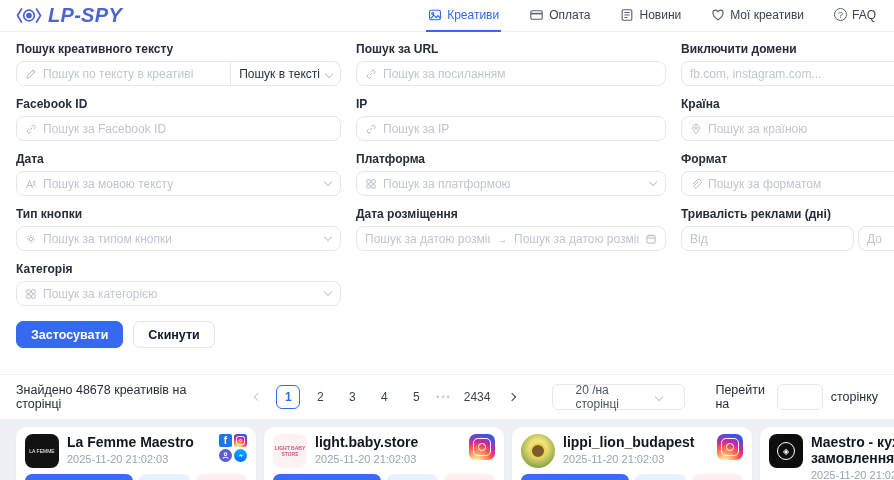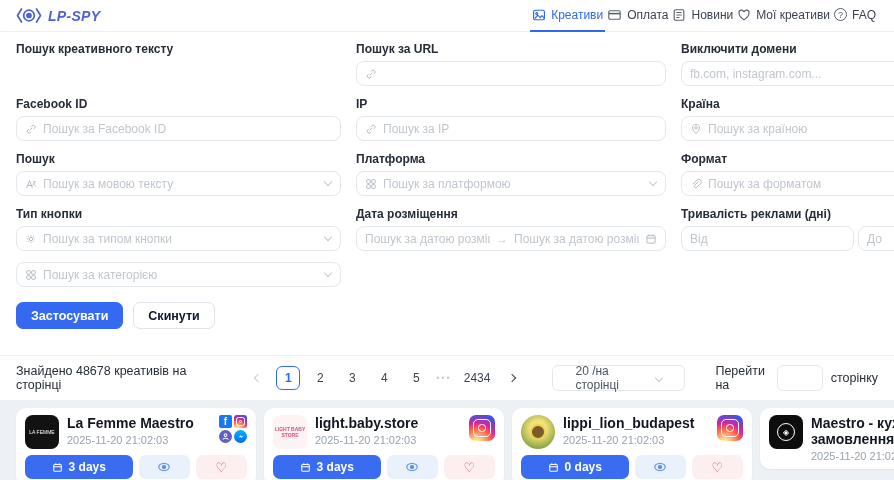--- a/index.html
+++ b/index.html
@@ -3,22 +3,22 @@
 <meta charset="utf-8">
 <style>
   * { margin:0; padding:0; box-sizing:border-box; }
   html,body { width:894px; height:480px; overflow:hidden; background:#fff;
     font-family:"Liberation Sans","DejaVu Sans",sans-serif; color:#2a3040; }
 
   
   .header { height:32px; display:flex; align-items:center; padding:0 16px;
     background:#fff; border-bottom:1px solid #eef0f3; }
   .logo { display:flex; align-items:center; gap:6px; }
-  .logo-text { font-size:14px; font-weight:700; font-style:italic; color:#4c63d2; letter-spacing:.3px; }
-  .nav { margin-left:auto; display:flex; height:32px; }
+  .logo-text { font-size:20px; font-weight:700; font-style:italic; color:#4c63d2; letter-spacing:.3px; }
+  .nav { margin-left:auto; display:flex; gap:26px; height:32px; }
   .nav-item { display:flex; align-items:center; gap:5px; font-size:12px; color:#3c4250;
     cursor:pointer; border-bottom:2px solid transparent; padding:0 2px; }
   .nav-item svg { stroke:#596070; }
   .nav-item.active { color:#2f6bf2; border-bottom-color:#2f6bf2; }
   .nav-item.active svg { stroke:#2f6bf2; }
   .qmark { width:13px; height:13px; border:1.2px solid #596070; border-radius:50%;
     font-size:9px; display:flex; align-items:center; justify-content:center; color:#596070; }
 
   
   .filters { padding:10px 16px 0; }
@@ -152,27 +152,40 @@
       <span>FAQ</span>
     </div>
   </div>
 </div>
 
 <div class="filters">
   <div class="f-grid">
 
     <div class="f-cell">
       <div class="f-label">Пошук креативного тексту</div>
+      <div class="composite">
+        <div class="control main">
+          <svg width="12" height="12" viewBox="0 0 16 16" fill="none" stroke-width="1.3">
+              <path d="M2.5 13.5 l1-3.5 7.5-7.5 2.5 2.5-7.5 7.5 z M10 3.5 l2.5 2.5"></path>
+            </svg>
+          <input placeholder="Пошук по тексту в креативі" style="">
+        </div>
+        <div class="mode-select">
+          <span>Пошук в тексті</span>
+          <span class="chev"></span>
+        </div>
+      </div>
     </div>
     <div class="f-cell">
       <div class="f-label">Пошук за URL</div>
       <div class="control">
         <svg width="12" height="12" viewBox="0 0 16 16" fill="none" stroke-width="1.3">
             <path d="M6.3 9.7 L9.7 6.3 M5 8 L3.7 9.3 a2.4 2.4 0 0 0 3.4 3.4 L8.4 11.4 M8 5 L9.3 3.7 a2.4 2.4 0 0 1 3.4 3.4 L11.4 8.4"></path>
           </svg>
+        <input placeholder="Пошук за посиланням" style="">
       </div>
     </div>
     <div class="f-cell">
       <div class="f-label">Виключити домени</div>
       <div class="control">
         <input placeholder="fb.com, instagram.com..." style="">
       </div>
     </div>
 
     <div class="f-cell">
@@ -198,21 +211,21 @@
       <div class="control">
         <svg width="12" height="12" viewBox="0 0 16 16" fill="none" stroke-width="1.3">
             <path d="M8 1.8 C5.4 1.8 3.4 3.8 3.4 6.3 C3.4 9.6 8 14.2 8 14.2 S12.6 9.6 12.6 6.3 C12.6 3.8 10.6 1.8 8 1.8 Z"></path>
             <circle cx="8" cy="6.3" r="1.7"></circle>
           </svg>
         <input placeholder="Пошук за країною" style="">
       </div>
     </div>
 
     <div class="f-cell">
-      <div class="f-label">Пошук</div>
+      <div class="f-label">Дата</div>
       <div class="control">
         <svg width="12" height="12" viewBox="0 0 16 16" fill="none" stroke-width="1.3">
             <path d="M2 13.5 L6 3.5 L10 13.5 M3.4 10 h5.2"></path>
             <path d="M10.5 5 h4 M12.5 5 c0 3-1.5 5-3.5 6 M11 7 c.8 2 2.2 3.5 4 4" stroke-width="1.1"></path>
           </svg>
         <input placeholder="Пошук за мовою тексту" style="">
         <span class="chev"></span>
       </div>
     </div>
     <div class="f-cell">
@@ -267,20 +280,21 @@
         <div class="control">
           <input placeholder="Від" style="">
         </div>
         <div class="control">
           <input placeholder="До" style="">
         </div>
       </div>
     </div>
 
     <div class="f-cell">
+      <div class="f-label">Категорія</div>
       <div class="control">
         <svg width="12" height="12" viewBox="0 0 16 16" fill="none" stroke-width="1.3">
             <rect x="2.3" y="2.3" width="4.8" height="4.8" rx="1"></rect>
             <rect x="8.9" y="2.3" width="4.8" height="4.8" rx="1"></rect>
             <rect x="2.3" y="8.9" width="4.8" height="4.8" rx="1"></rect>
             <rect x="8.9" y="8.9" width="4.8" height="4.8" rx="1"></rect>
           </svg>
         <input placeholder="Пошук за категорією" style="">
         <span class="chev"></span>
       </div>

